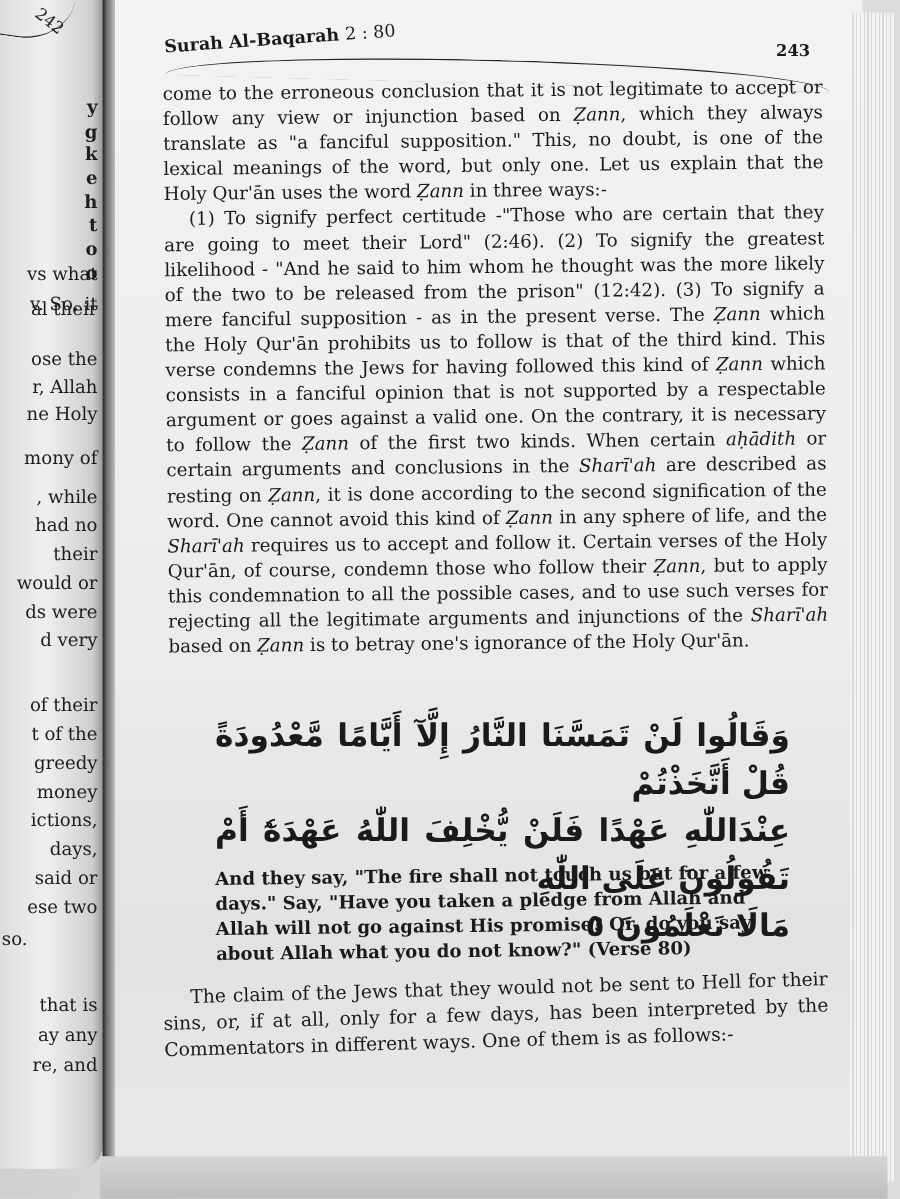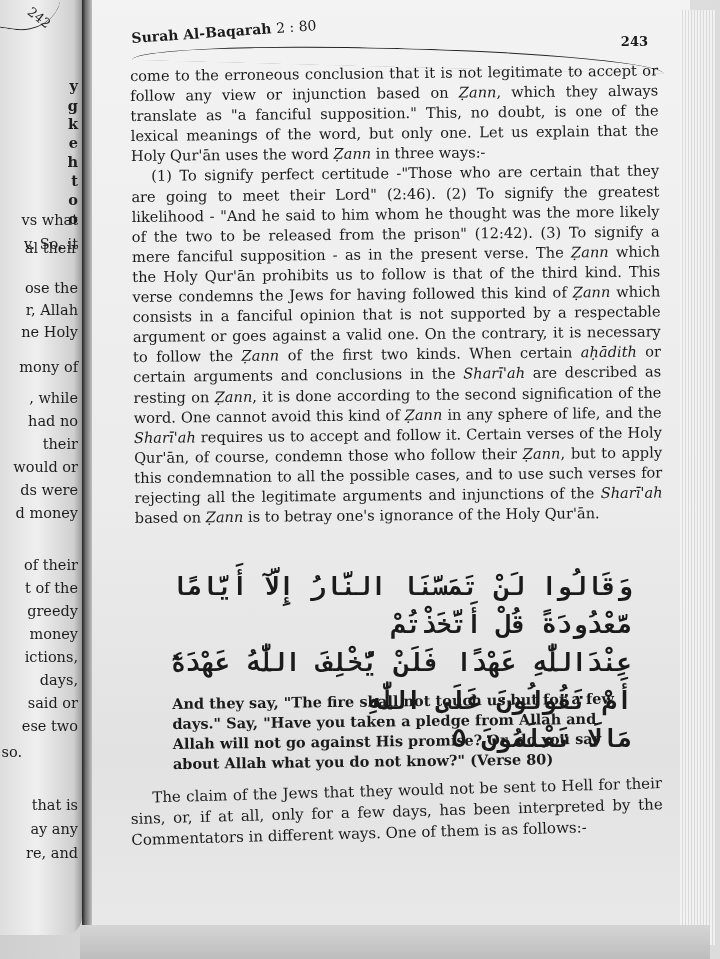--- a/index.html
+++ b/index.html
@@ -72,21 +72,21 @@
   .ital { font-style: italic; }
   .verse-head {
     position: absolute; left: 0; width: 100%; top: 548px; text-align: center;
     font-weight: bold; font-size: 15.5px;
   }
   .arabic {
     position: absolute; left: 80px; width: 460px; top: 570px;
     direction: rtl; text-align: justify; font-size: 25px; line-height: 38px;
     font-family: "DejaVu Sans", sans-serif; font-weight: bold;
   }
-  .arabic .line { display: block; font-family: Liberation Mono, monospace; }
+  .arabic .line { display: block; }
   .arabic .last { text-align: right; }
   .translation {
     position: absolute; left: 80px; top: 694px; width: 470px;
     font-weight: bold; font-size: 14.5px; line-height: 20px;
     transform: rotate(-0.7deg); transform-origin: left top;
   }
   .commentary {
     position: absolute; left: 38px; top: 788px; width: 532px;
     font-size: 15px; line-height: 21px; text-align: justify;
     transform: rotate(-1.6deg); transform-origin: left top;
@@ -121,21 +121,21 @@
   <div class="frag" style="top:278px">ose the</div>
   <div class="frag" style="top:300px">r, Allah</div>
   <div class="frag" style="top:322px">ne Holy</div>
   <div class="frag" style="top:357px">mony of</div>
 
   <div class="frag" style="top:388px">, while</div>
   <div class="frag" style="top:411px">had no</div>
   <div class="frag" style="top:434px">their</div>
   <div class="frag" style="top:457px">would or</div>
   <div class="frag" style="top:480px">ds were</div>
-  <div class="frag" style="top:503px">d money</div>
+  <div class="frag" style="top:503px">d very</div>
 
   <div class="frag" style="top:555px">of their</div>
   <div class="frag" style="top:578px">t of the</div>
   <div class="frag" style="top:601px">greedy</div>
   <div class="frag" style="top:624px">money</div>
   <div class="frag" style="top:647px">ictions,</div>
   <div class="frag" style="top:670px">days,</div>
   <div class="frag" style="top:693px">said or</div>
   <div class="frag" style="top:716px">ese two</div>
   <div class="frag" style="top:742px; right:60px">so.</div>

